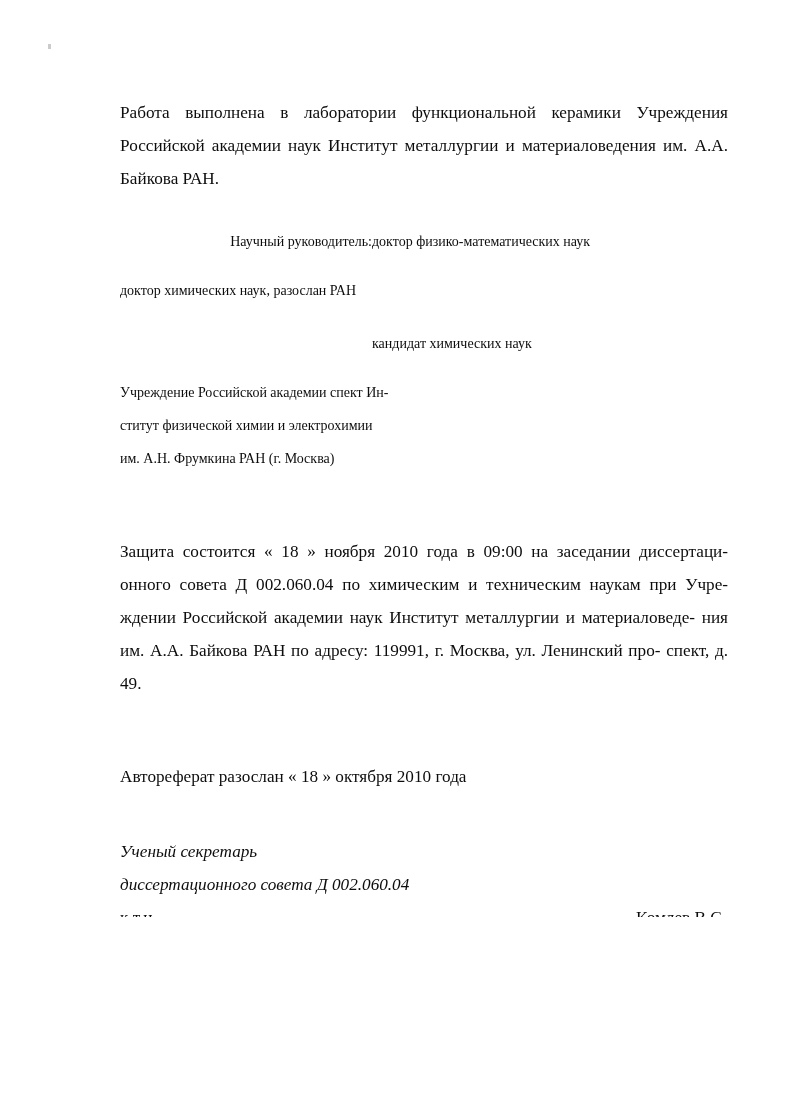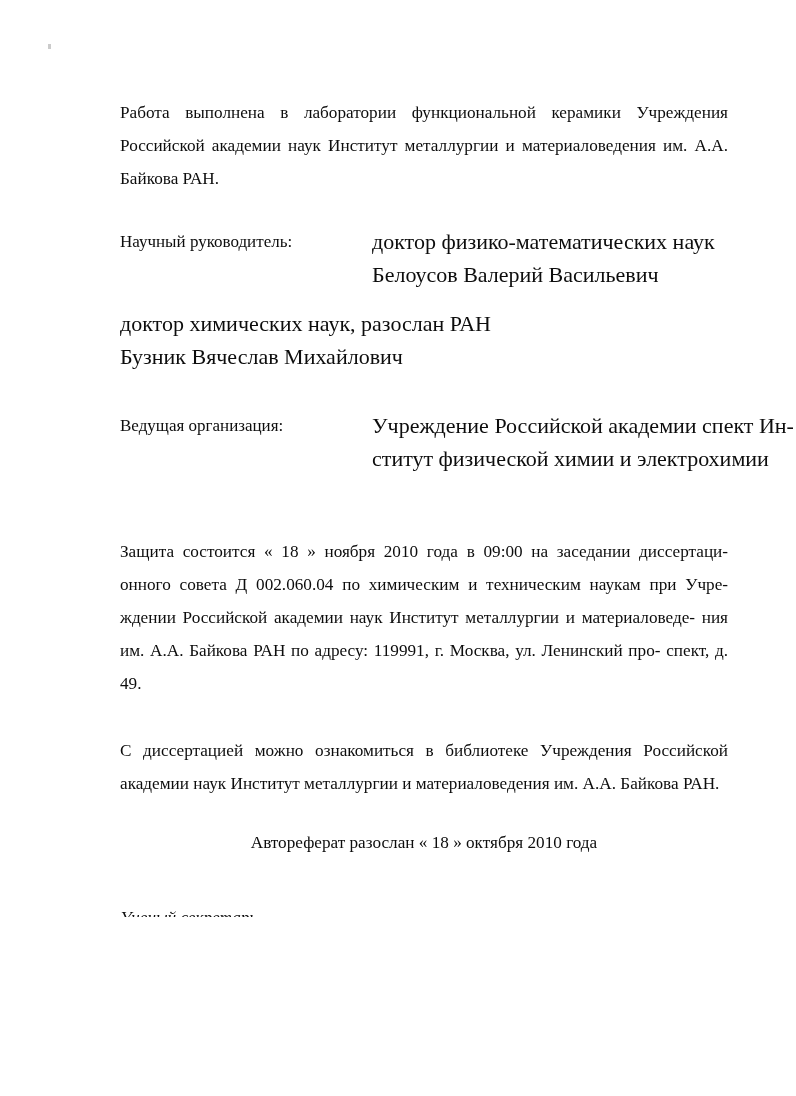--- a/index.html
+++ b/index.html
@@ -36,38 +36,39 @@
   }
 
   .para {
     font-size: 17.2px;
     line-height: 33px;
     text-align: justify;
     text-justify: inter-word;
     margin: 0;
     hyphens: manual;
   }
-  .para.nojust { text-align: center; }
+  .para.nojust { text-align: left; }
 
   
   .kv-block { margin: 0; }
   .kv-row {
     display: flex;
     align-items: flex-start;
   }
   .kv-label {
     width: 252px;           
     flex: 0 0 252px;
-    font-size: 17px;
+    font-size: 14px;
     line-height: 33px;
     white-space: nowrap;
+    text-align: right;
   }
   .kv-values {
     flex: 1 1 auto;
-    font-size: 22px;
+    font-size: 14px;
     line-height: 33px;
   }
   .kv-values .vline { display: block; white-space: nowrap; }
   .spacer-16 { height: 16px; }
   .spacer-20 { height: 20px; }
   .spacer-26 { height: 26px; }
   .spacer-30 { height: 30px; }
   .spacer-34 { height: 34px; }
   .spacer-40 { height: 40px; }
 
@@ -120,71 +121,65 @@
     </div>
 
     <div class="spacer-30"></div>
 
     <div class="kv-block">
 
       <div class="kv-row">
         <div class="kv-label">Научный руководитель:</div>
         <div class="kv-values">
           <span class="vline">доктор физико-математических наук</span>
-          <span class="vline">Белоусов Валерий Васильевич</span>
         </div>
       </div>
 
       <div class="spacer-16"></div>
 
       <div class="kv-row">
         <div class="kv-values">
           <span class="vline">доктор химических наук, разослан РАН</span>
-          <span class="vline">Бузник Вячеслав Михайлович</span>
         </div>
       </div>
 
       <div class="spacer-20"></div>
 
       <div class="kv-row">
         <div class="kv-label"></div>
         <div class="kv-values">
+          <span class="vline">кандидат химических наук</span>
         </div>
       </div>
 
       <div class="spacer-16"></div>
 
       <div class="kv-row">
-        <div class="kv-label">Ведущая организация:</div>
         <div class="kv-values">
           <span class="vline">Учреждение Российской академии спект Ин-</span>
           <span class="vline">ститут физической химии и электрохимии</span>
+          <span class="vline">им. А.Н. Фрумкина РАН (г. Москва)</span>
         </div>
       </div>
 
     </div>
 
     <div class="spacer-40"></div>
     <div style="height:20px"></div>
 
     <div class="para">
       <span>Защита состоится « 18 » ноября 2010 года в 09:00 на заседании диссертаци-</span>
       <span>онного совета Д 002.060.04 по химическим и техническим наукам при Учре-</span>
       <span>ждении Российской академии наук Институт металлургии и материаловеде-</span>
       <span>ния им. А.А. Байкова РАН по адресу: 119991, г. Москва, ул. Ленинский про-</span>
       <span>спект, д. 49.</span>
     </div>
 
     <div class="spacer-34"></div>
 
-    <div class="para">
-      <span>С диссертацией можно ознакомиться в библиотеке Учреждения Российской</span>
-      <span>академии наук Институт металлургии и материаловедения им. А.А. Байкова</span>
-      <span>РАН.</span>
-    </div>
 
     <div class="spacer-26"></div>
 
     <div class="para nojust">
       <span>Автореферат разослан « 18 » октября 2010 года</span>
     </div>
 
     <div class="spacer-30"></div>
     <div style="height:12px"></div>
 

